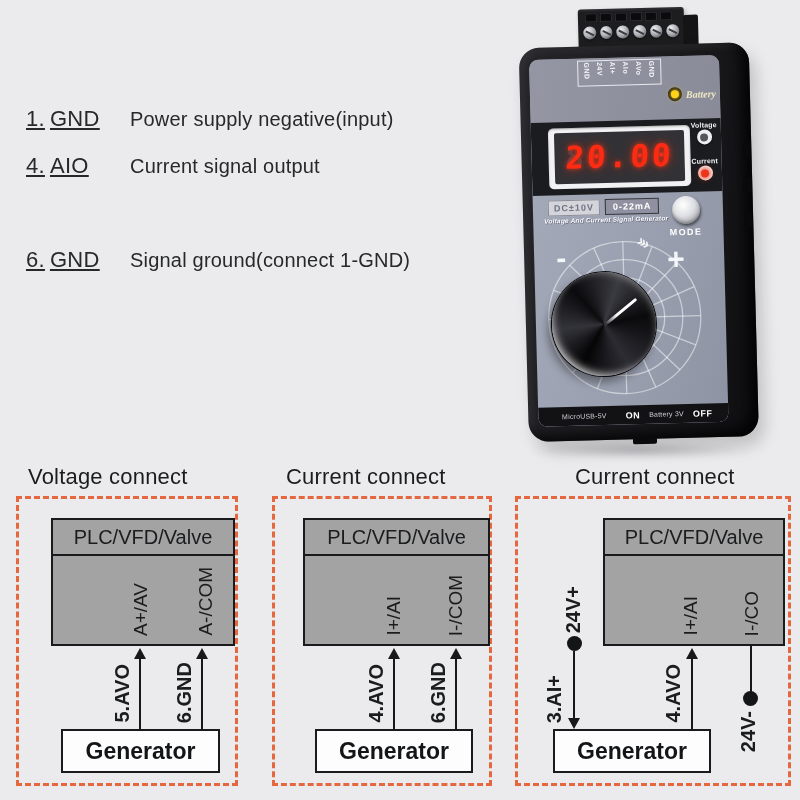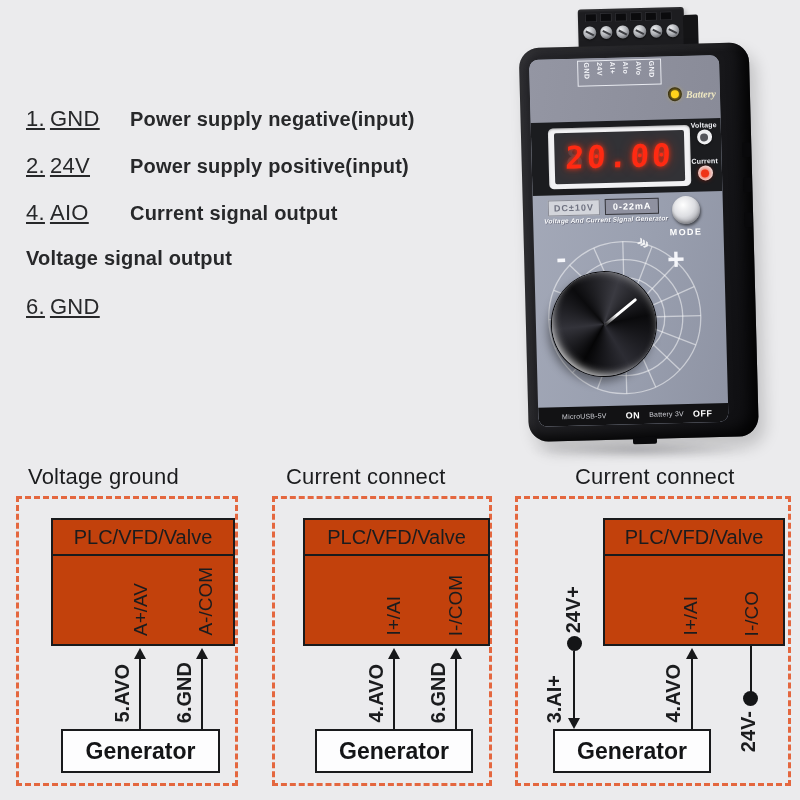--- a/index.html
+++ b/index.html
@@ -5,21 +5,21 @@
   * { margin:0; padding:0; box-sizing:border-box; }
   html,body { width:800px; height:800px; }
   body { background:#ebebed; font-family:"Liberation Sans", sans-serif; overflow:hidden; }
   .canvas { position:relative; width:800px; height:800px; background:#ebebed; }
 
   
   .legend { position:absolute; left:26px; top:106px; width:470px; }
   .legend-row { display:flex; align-items:baseline; height:47px; color:#27282a; }
   .lcell { width:104px; font-size:22px; letter-spacing:.3px; white-space:nowrap;text-decoration:underline; }
   .lnum { margin-right:5px; }
-  .ldesc { font-size:20px; letter-spacing:.2px;font-weight:bold; }
+  .ldesc { font-size:20px; letter-spacing:.2px; }
 
   
   .photo { position:absolute; left:490px; top:0; width:310px; height:470px; }
   .device-tilt { position:absolute; inset:0; transform:rotate(-1.5deg); transform-origin:50% 45%; }
   .dev-shadow { position:absolute; left:38px; top:442px; width:224px; height:16px; border-radius:50%;
     background:radial-gradient(ellipse at center, rgba(40,40,48,.28), rgba(40,40,48,0) 70%); filter:blur(3px); }
 
   .tblock { position:absolute; left:93px; top:8px; width:106px; height:50px; background:#1d1d20; border-radius:3px;
     box-shadow:inset 0 2px 2px rgba(255,255,255,.08), 2px 3px 5px rgba(0,0,0,.25); }
   .tblock-side { position:absolute; right:-14px; top:8px; width:15px; height:38px; background:#141416; border-radius:2px; }
@@ -96,21 +96,21 @@
   .bottom-band { position:absolute; left:0; top:348px; width:100%; height:19px; background:#121214; border-radius:0 0 9px 9px;
     display:flex; align-items:center; justify-content:flex-end; gap:9px; padding-right:16px; }
   .bb-small { font-size:7px; color:#cfd0d6; letter-spacing:.2px; }
   .bb-big { font-size:9px; font-weight:bold; color:#ffffff; letter-spacing:.5px; }
   .bb-first { margin-right:10px; }
 
   
   .diag { position:absolute; }
   .diag-title { height:32px; font-size:22px; color:#1b1c1e; letter-spacing:.2px; }
   .diag-box { position:relative; height:290px; border:3px dashed #e4673f; }
-  .plc-box { position:absolute; background:#c2410c; border:2px solid #191a1c; }
+  .plc-box { position:absolute; background:#a3a3a3; border:2px solid #191a1c; }
   .plc-head { height:36px; border-bottom:2px solid #191a1c; display:flex; align-items:center; justify-content:center;
     font-size:20px; color:#1b1c1e; }
   .plc-body { position:relative; height:86px; }
   .gen-box { position:absolute; background:#fdfdfe; border:2px solid #191a1c; display:flex; align-items:center; justify-content:center;
     font-size:23px; font-weight:bold; color:#141517; }
   .wire { position:absolute; width:2px; background:#17181a; }
   .wire.up::before { content:""; position:absolute; top:-10px; left:-5px;
     border-left:6px solid transparent; border-right:6px solid transparent; border-bottom:11px solid #17181a; }
   .wire.down::after { content:""; position:absolute; bottom:-10px; left:-5px;
     border-left:6px solid transparent; border-right:6px solid transparent; border-top:11px solid #17181a; }
@@ -123,32 +123,28 @@
 <body>
 
 <div class="canvas">
 
   <div class="legend">
     <div class="legend-row">
       <span class="lcell"><span class="lnum">1.</span><span>GND</span></span>
       <span class="ldesc">Power supply negative(input)</span>
     </div>
     <div class="legend-row">
-      <span class="lcell"><span class="lnum">2.</span><span>24V</span></span>
-      <span class="ldesc">Power supply positive(input)</span>
-    </div>
-    <div class="legend-row">
       <span class="lcell"><span class="lnum">4.</span><span>AIO</span></span>
       <span class="ldesc">Current signal output</span>
     </div>
     <div class="legend-row">
-      <span class="ldesc">Voltage signal output</span>
     </div>
     <div class="legend-row">
       <span class="lcell"><span class="lnum">6.</span><span>GND</span></span>
+      <span class="ldesc">Signal ground(connect 1-GND)</span>
     </div>
   </div>
 
   <div class="photo">
     <div class="dev-shadow"></div>
     <div class="device-tilt">
 
       <div class="tblock">
         <div class="tblock-side"></div>
         <div class="tblock-slots">
@@ -258,21 +254,21 @@
             <span class="bb-big">ON</span>
             <span class="bb-small">Battery 3V</span>
             <span class="bb-big">OFF</span>
           </div>
         </div>
       </div>
     </div>
   </div>
 
   <div class="diag" style="left:16px; top:464px; width:222px;">
-    <div class="diag-title" style="padding-left:12px">Voltage ground</div>
+    <div class="diag-title" style="padding-left:12px">Voltage connect</div>
     <div class="diag-box">
       <div class="plc-box" style="left:32px; top:19px; width:184px; height:128px;">
         <div class="plc-head">PLC/VFD/Valve</div>
         <div class="plc-body">
           <span class="vlabel" style="left:77px; bottom:6px;">A+/AV</span>
           <span class="vlabel" style="left:142px; bottom:6px;">A-/COM</span>
         </div>
       </div>
       <div class="wire up" style="left:120px; top:159px; height:71px;"></div>
       <div class="wire up" style="left:182px; top:159px; height:71px;"></div>

